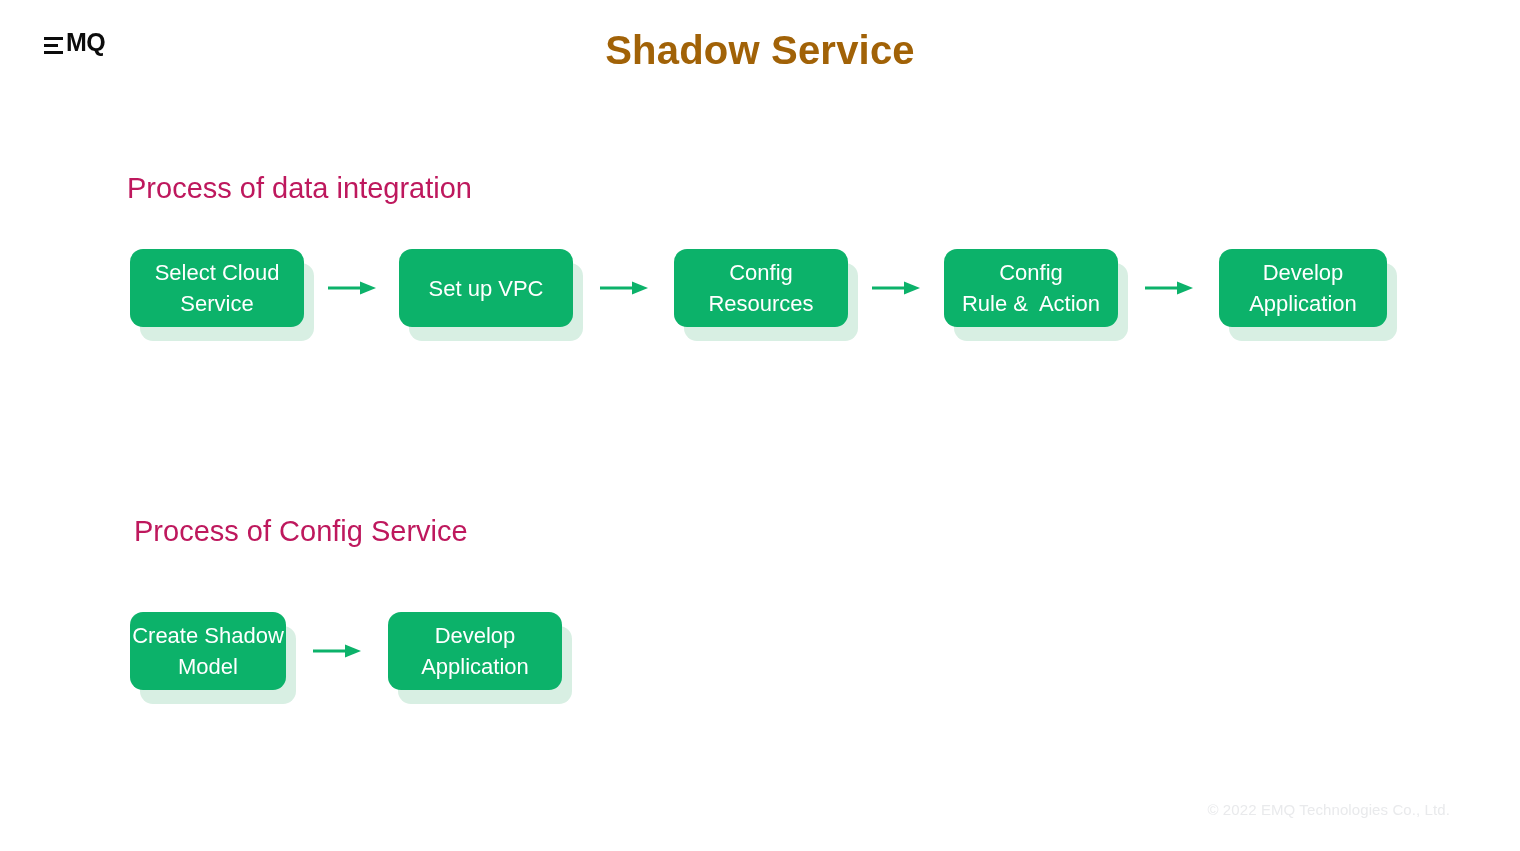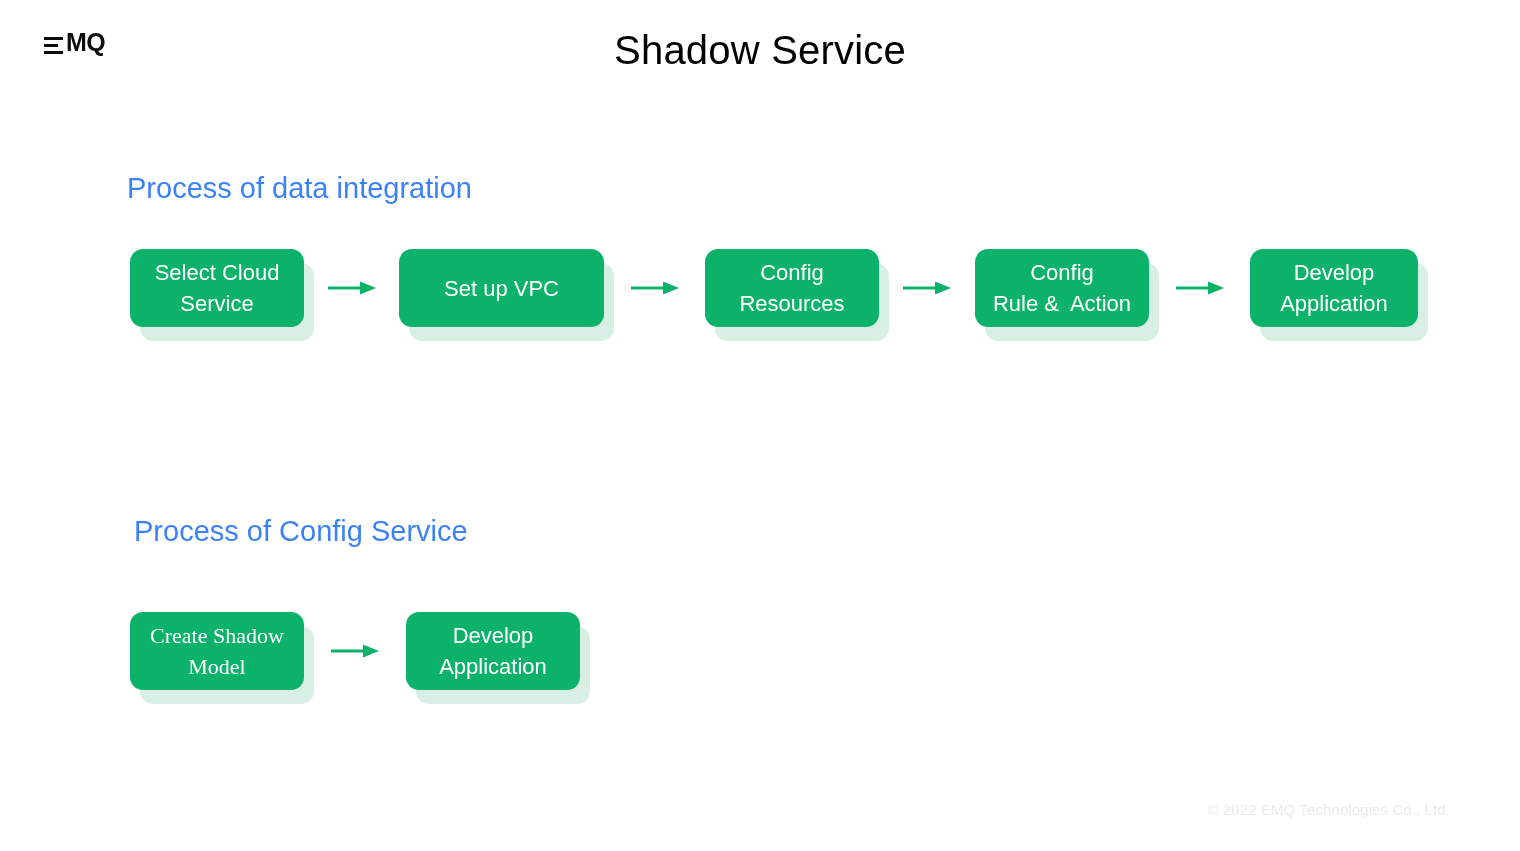--- a/index.html
+++ b/index.html
@@ -51,31 +51,31 @@
   }
 
   
   .slide-title {
     position: absolute;
     left: 0;
     right: 0;
     top: 28px;
     text-align: center;
     font-size: 40px;
-    font-weight: 400;
-    color: #000000;
+    font-weight: 700;
+    color: #a16207;
     letter-spacing: 0.2px;
   }
 
   
   .section-heading {
     position: absolute;
     font-size: 29px;
     font-weight: 400;
-    color: #3b82f6;
+    color: #be185d;
     white-space: nowrap;
   }
   .section-heading.s1 { left: 127px; top: 172px; }
   .section-heading.s2 { left: 134px; top: 515px; }
 
   
   .flow-row {
     position: absolute;
     display: flex;
     align-items: center;
@@ -118,25 +118,25 @@
     color: #ffffff;
     font-size: 22px;
     line-height: 31px;
     text-align: center;
     white-space: pre;
     font-weight: 400;
   }
 
   
   .node.n-select   { width: 174px; height: 78px; }
-  .node.n-vpc      { width: 205px; height: 78px; }
+  .node.n-vpc      { width: 174px; height: 78px; }
   .node.n-config   { width: 174px; height: 78px; }
   .node.n-rule     { width: 174px; height: 78px; }
   .node.n-develop  { width: 168px; height: 78px; }
-  .node.n-shadow   { width: 174px; height: 78px; font-family: Liberation Serif, serif; }
+  .node.n-shadow   { width: 156px; height: 78px; }
   .node.n-develop2 { width: 174px; height: 78px; }
 
   
   .arrow {
     position: relative;
     z-index: 3;
     width: 71px;
     height: 40px;
     display: flex;
     align-items: center;

